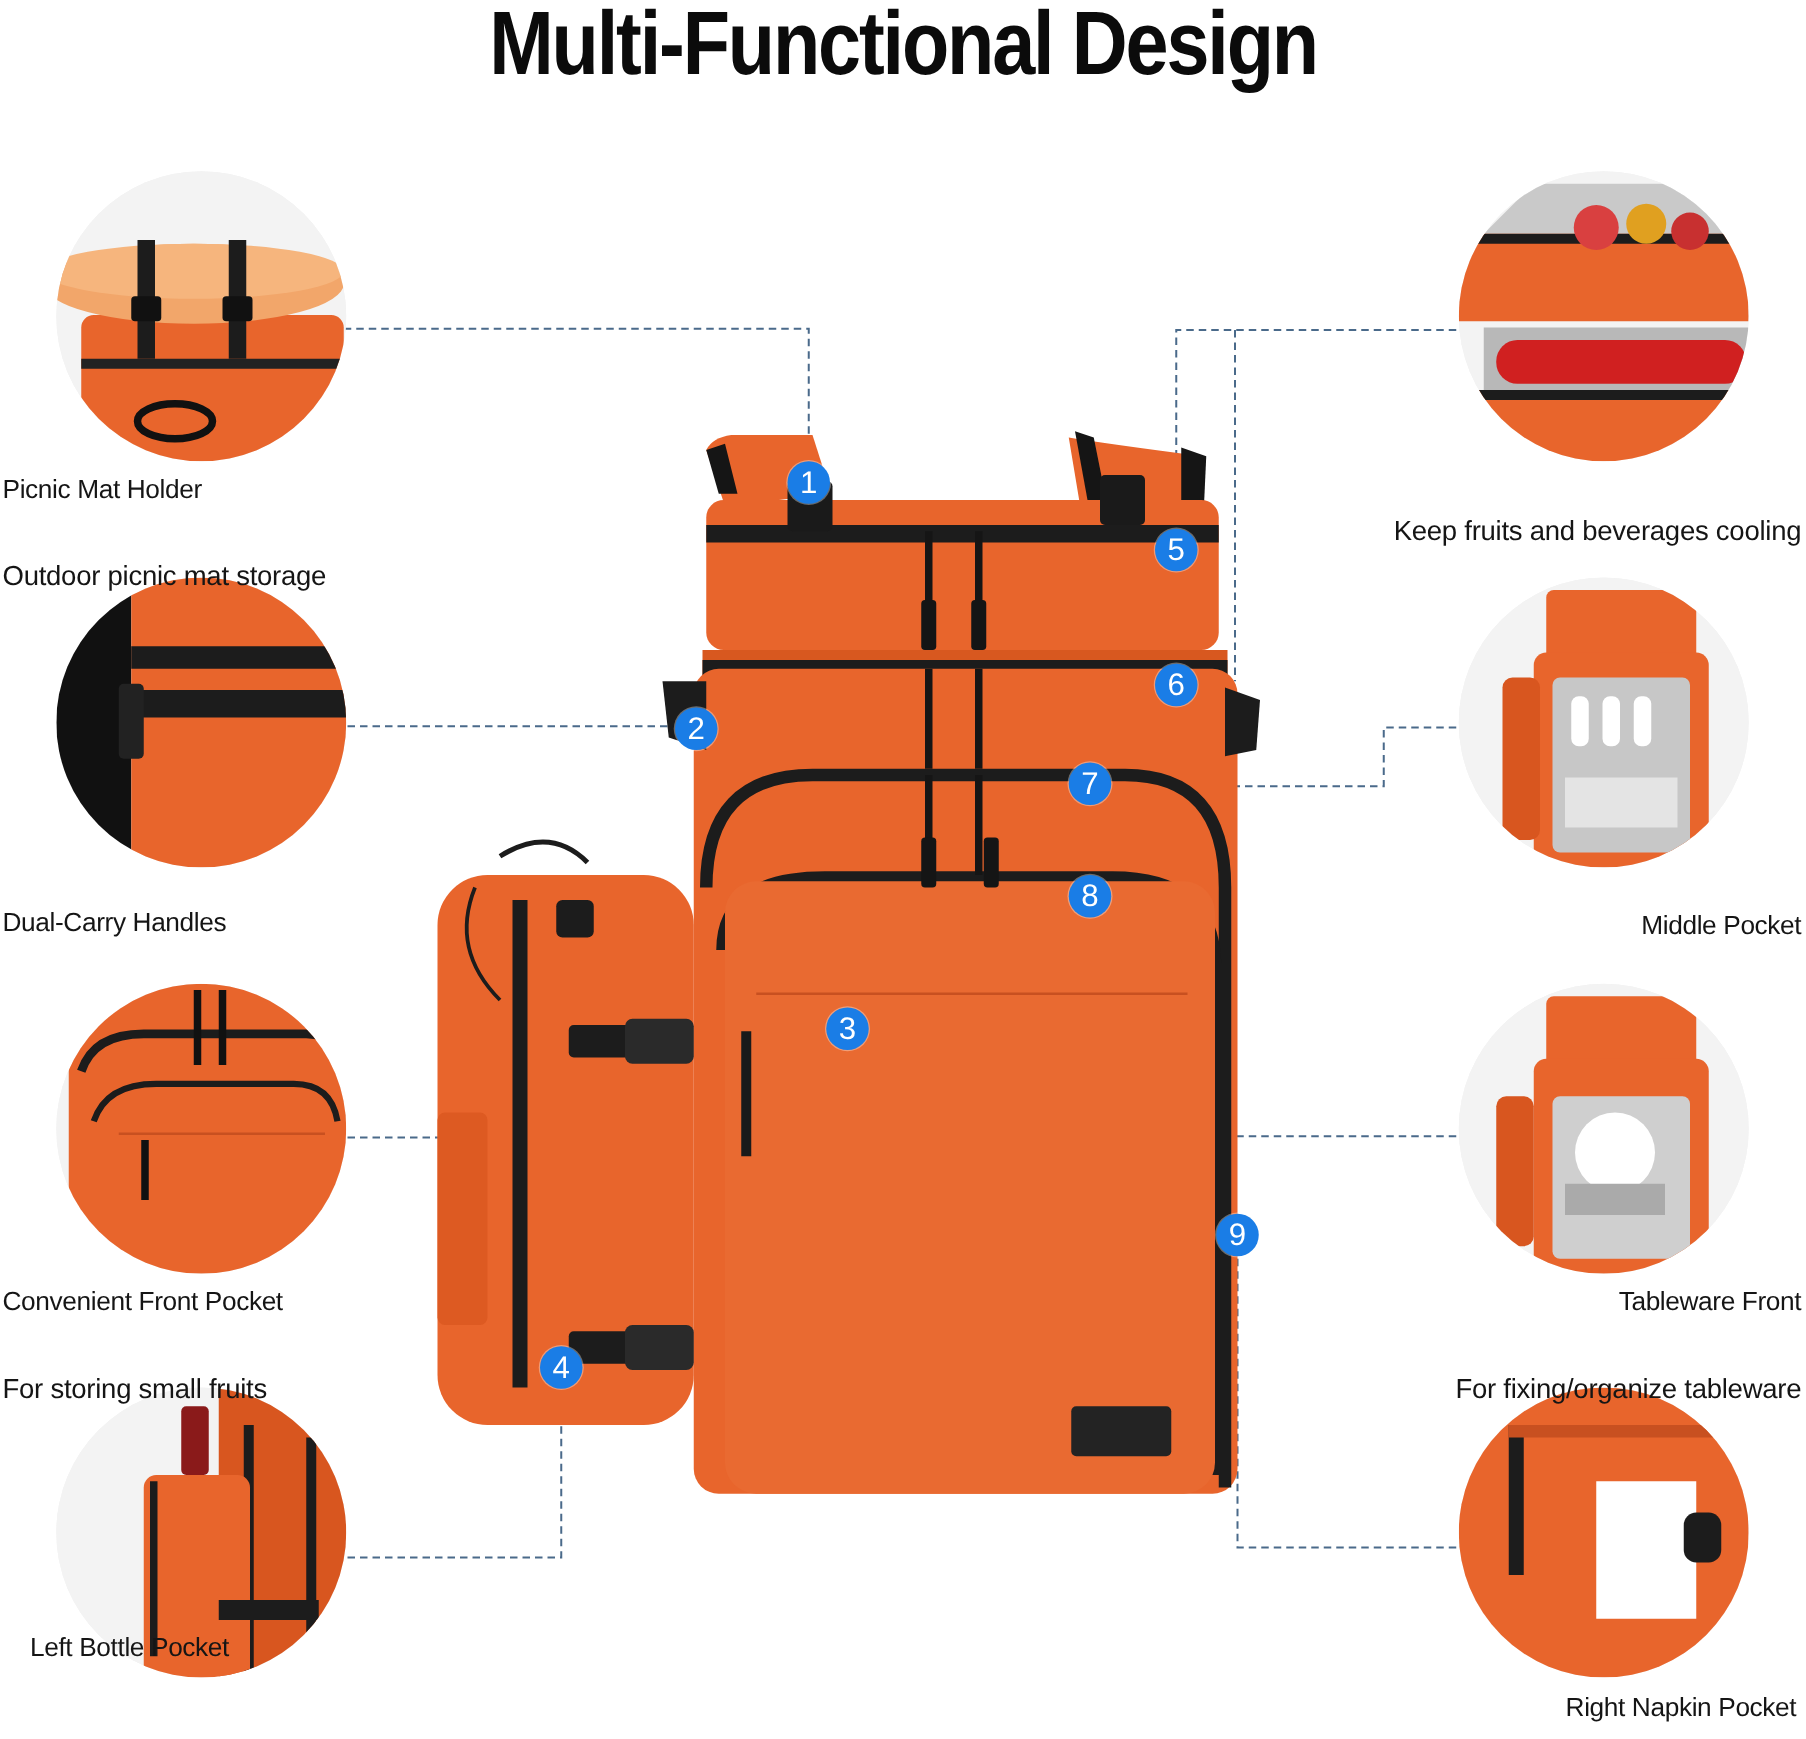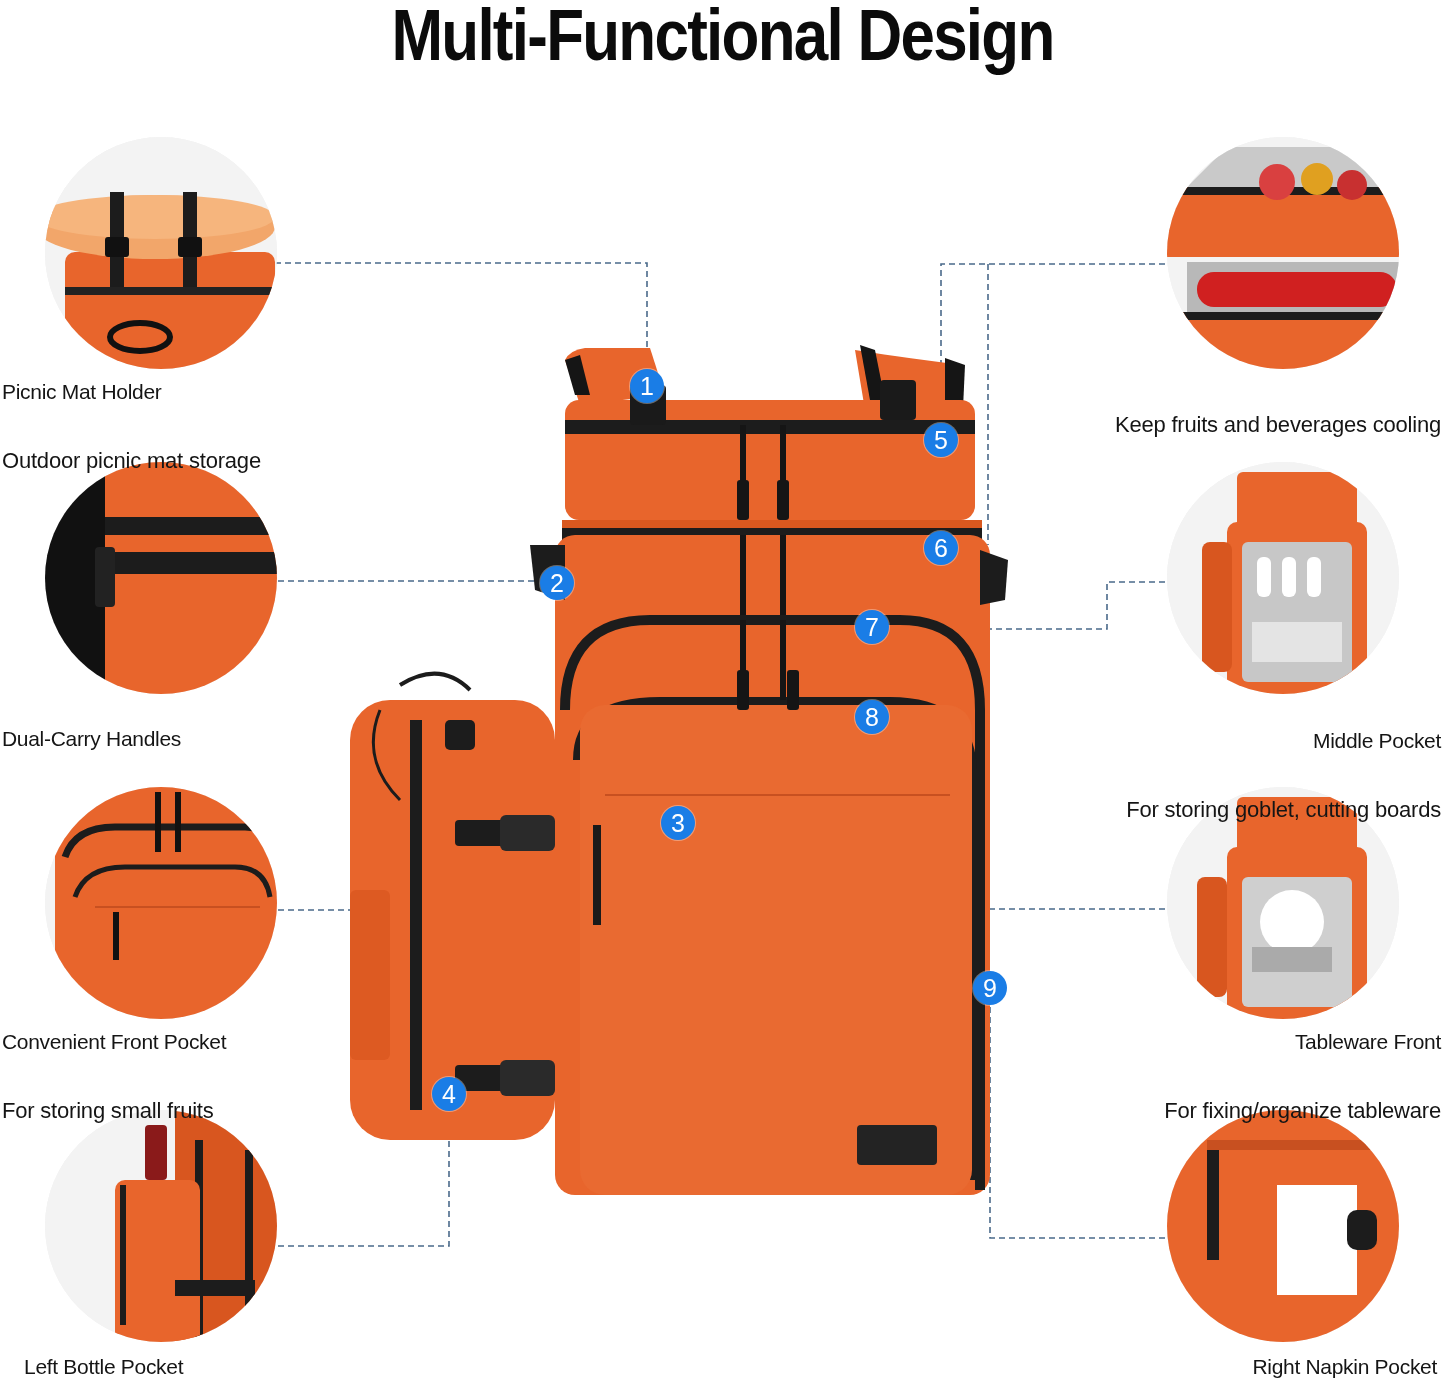--- a/index.html
+++ b/index.html
@@ -248,31 +248,30 @@
 
 <div class="feature" style="left:2px; top:721px;">
   <div class="ftitle">Dual-Carry Handles</div>
 </div>
 
 <div class="feature" style="left:2px; top:1024px;">
   <div class="ftitle">Convenient Front Pocket</div>
   <div class="fdesc">For  storing small fruits</div>
 </div>
 
-<div class="feature" style="left:24px; top:1349px;">
+<div class="feature" style="left:24px; top:1301px;">
   <div class="ftitle">Left Bottle Pocket</div>
 </div>
 
 <div class="feature right" style="right:4px; top:374px;">
   <div class="fdesc">Keep fruits and beverages cooling</div>
 </div>
 
 <div class="feature right" style="right:4px; top:723px;">
   <div class="ftitle">Middle Pocket</div>
-  <div class="fdesc">For storing goblet, cutting boards</div>
 </div>
 
 <div class="feature right" style="right:4px; top:1024px;">
   <div class="ftitle">Tableware Front</div>
   <div class="fdesc">For fixing/organize tableware</div>
 </div>
 
 <div class="feature right" style="right:8px; top:1349px;">
   <div class="ftitle">Right Napkin Pocket</div>
 </div>

